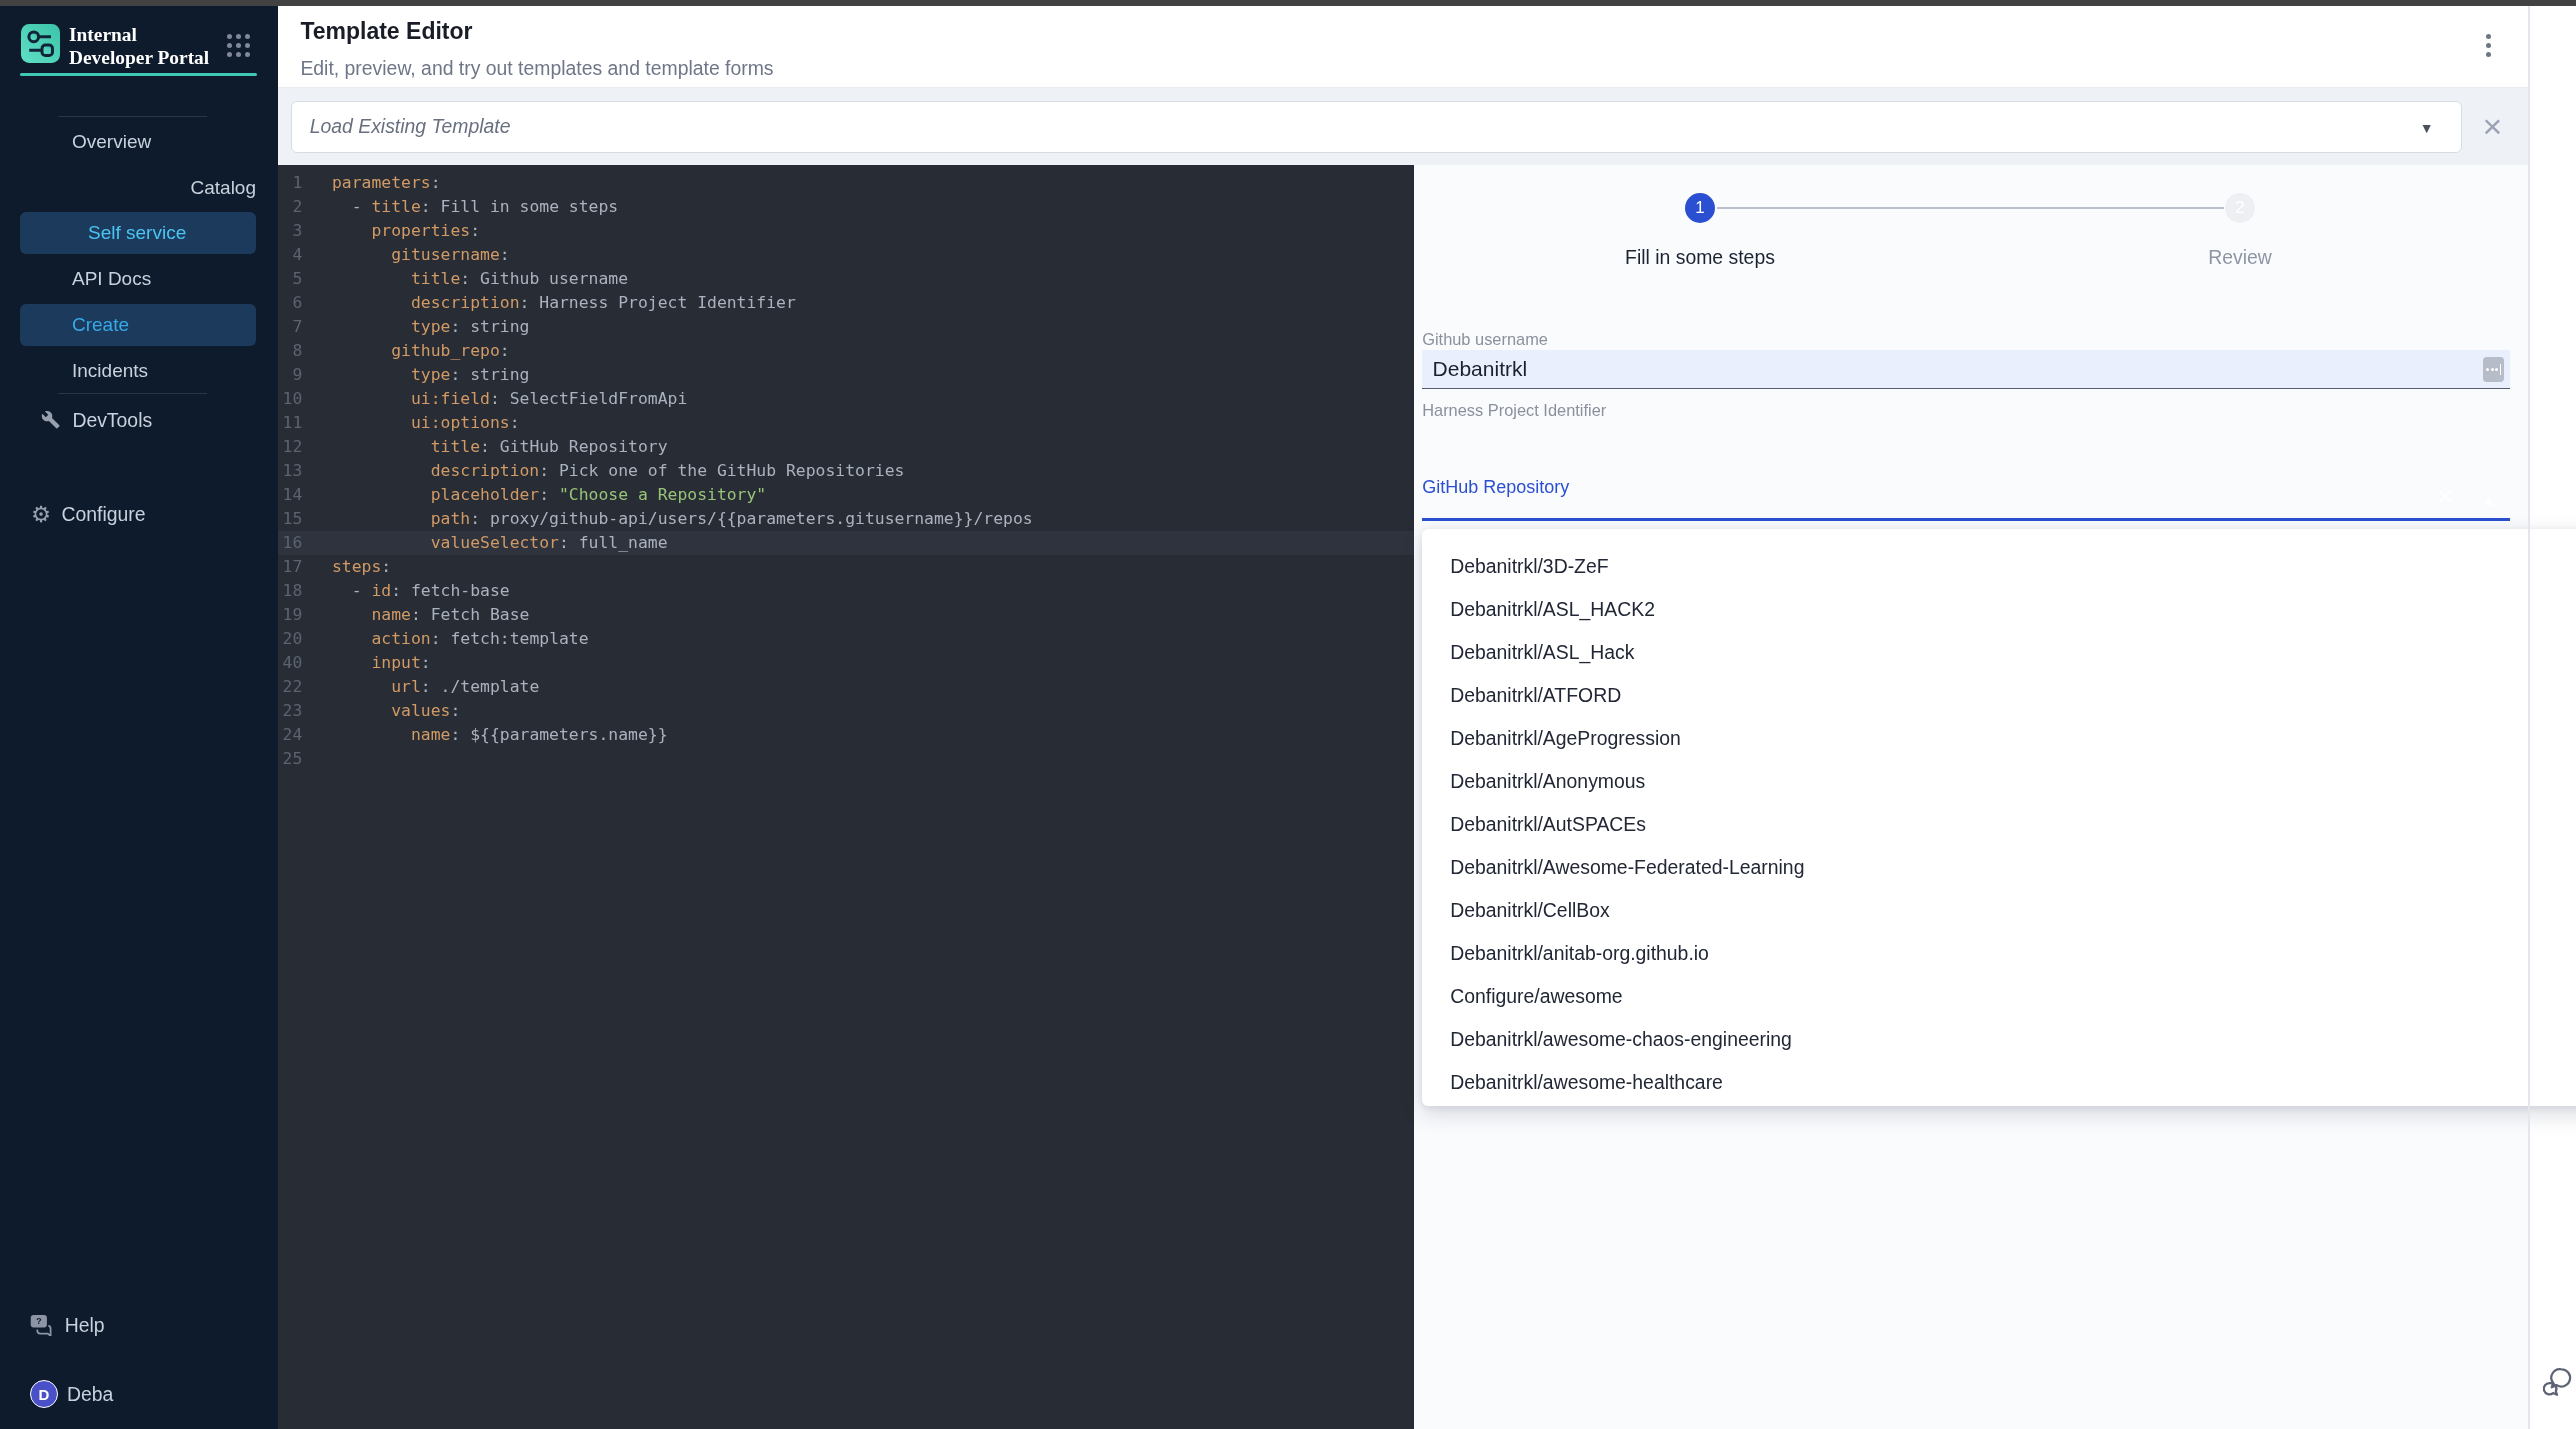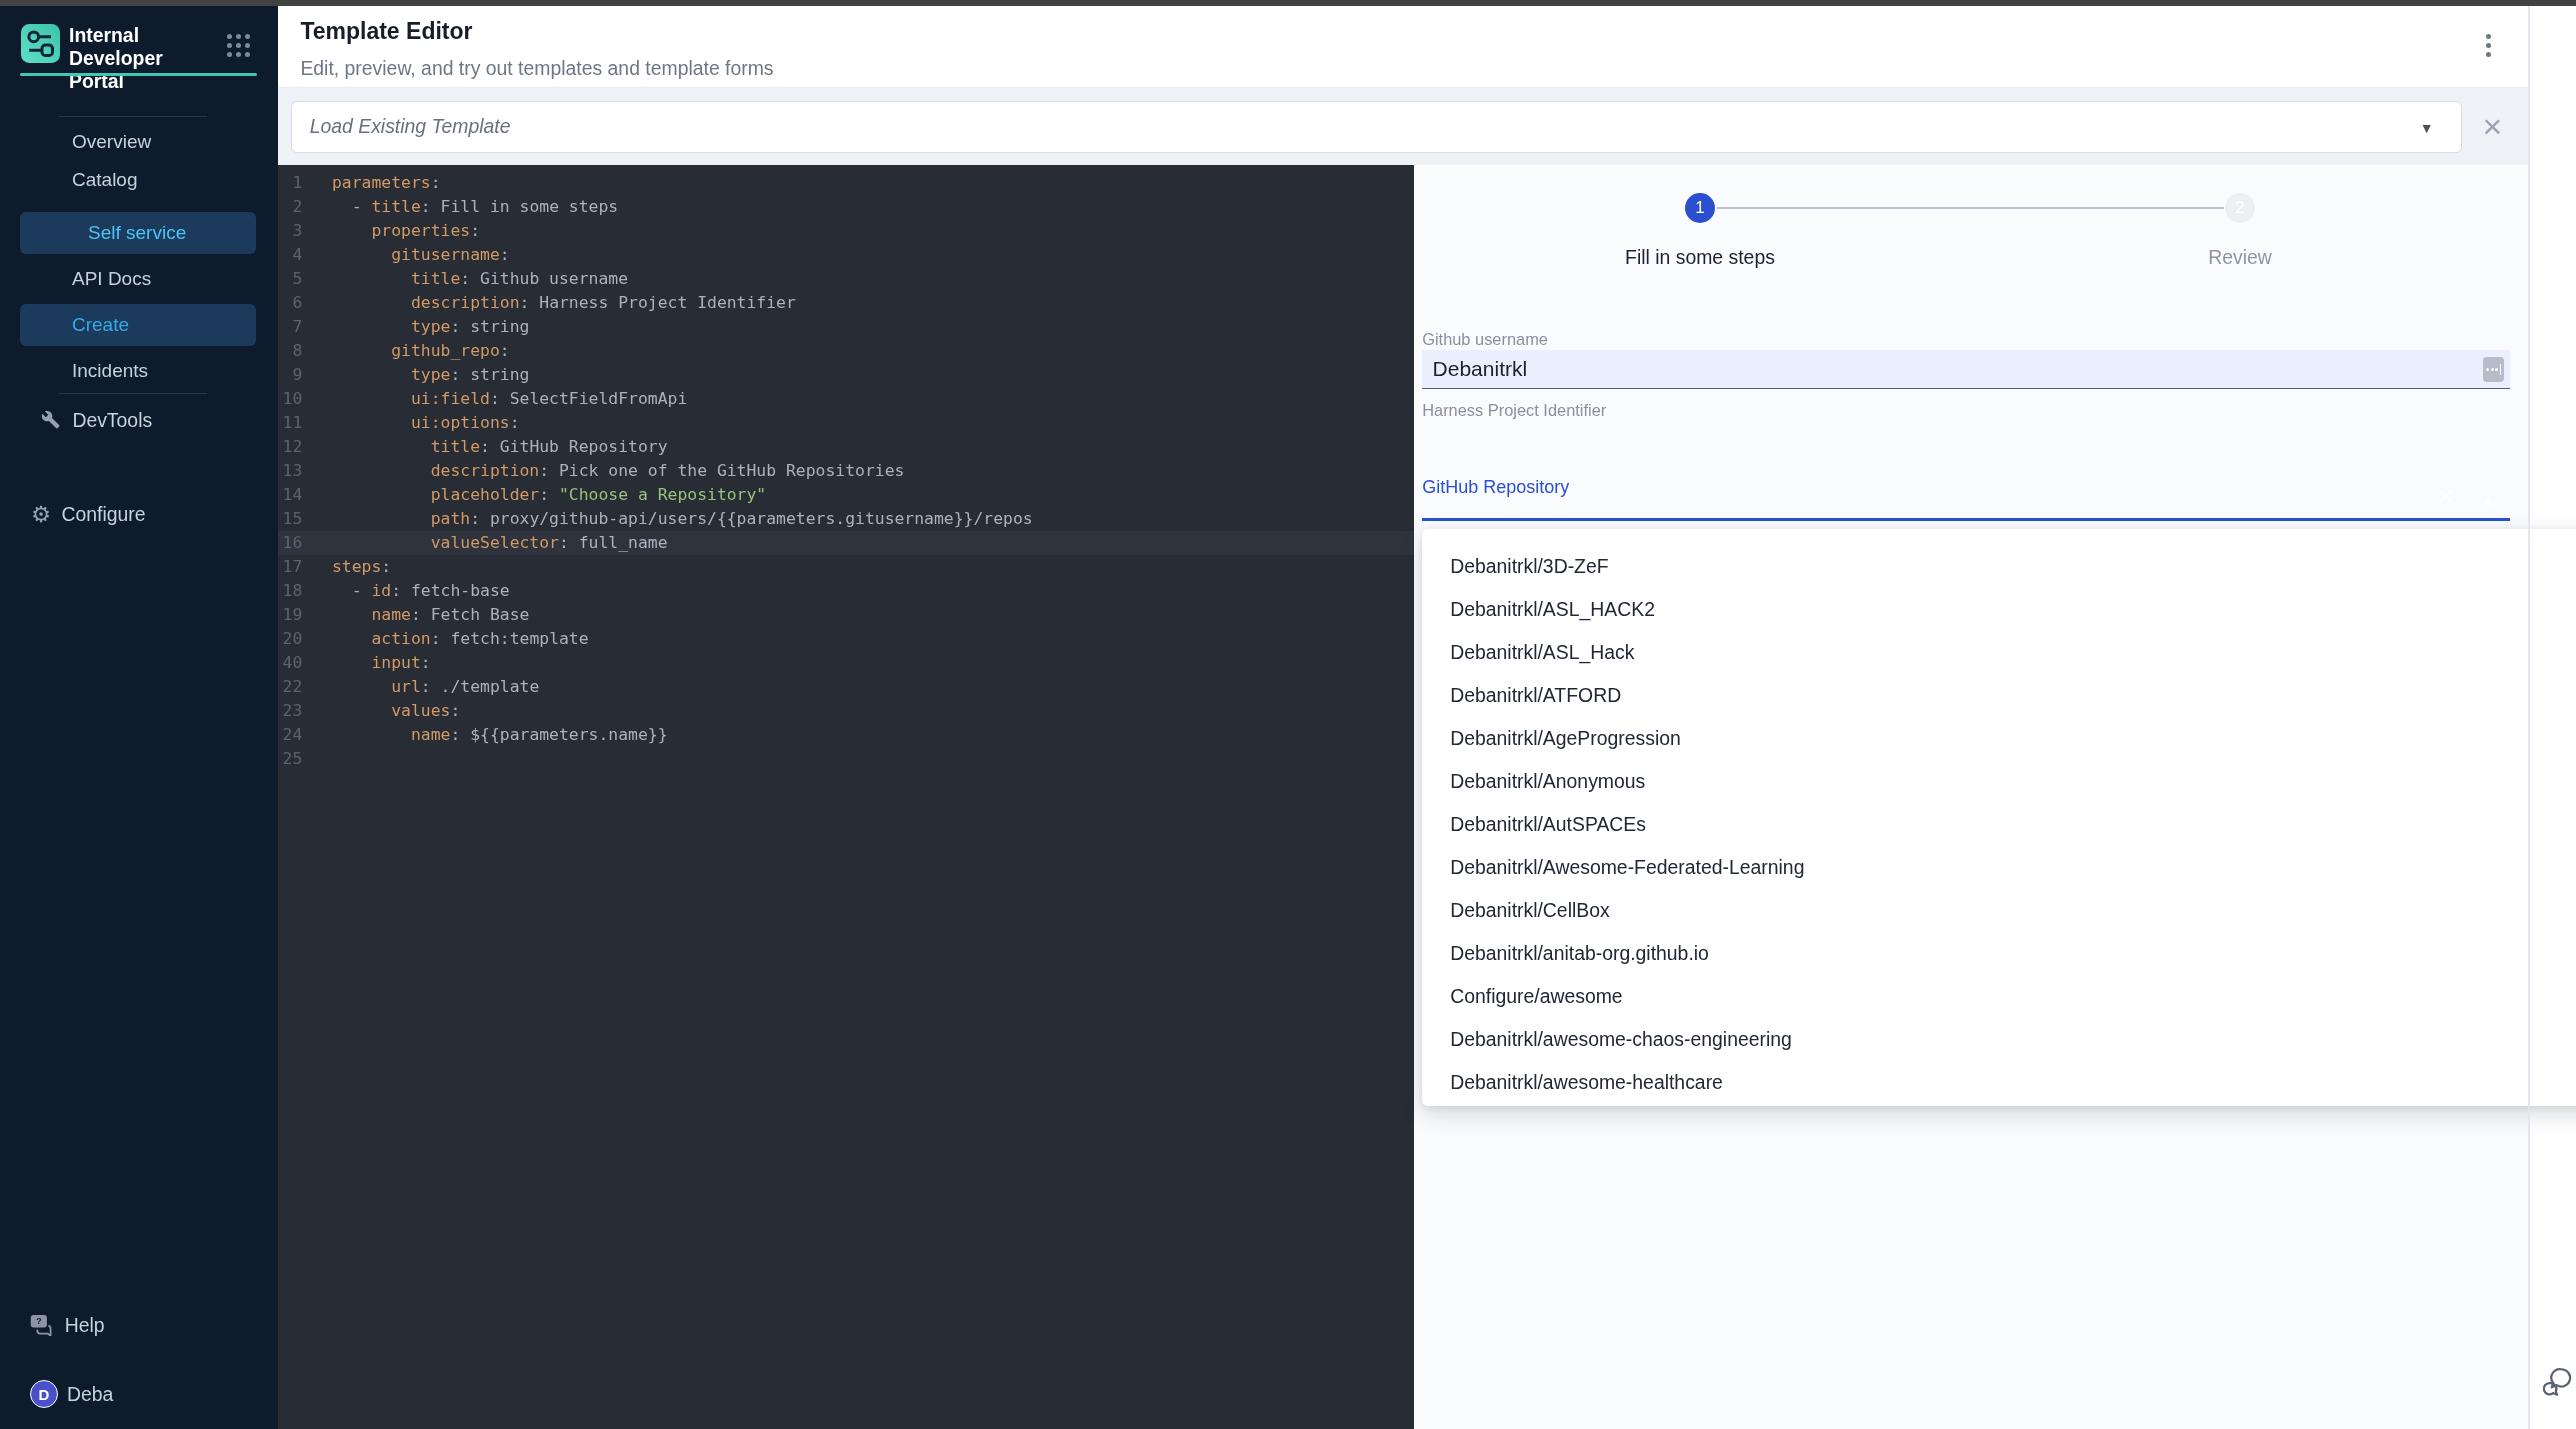--- a/index.html
+++ b/index.html
@@ -12,21 +12,21 @@
   html,body{width:2576px;height:1430px;overflow:hidden;background:#ffffff;
     font-family:"Liberation Sans",sans-serif;}
 
   
   .top-strip{position:absolute;left:0;top:0;width:2576px;height:6px;background:#424242;}
 
   
   .sidebar{position:absolute;left:0;top:6px;width:278px;height:1424px;background:var(--sidebar-bg);color:#c9d1dc;}
   .brand{position:absolute;left:21px;top:18px;display:flex;align-items:flex-start;}
   .brand-logo{width:39px;height:39px;flex:0 0 39px;}
-  .brand-title{margin-left:9px;width:149px;color:#ffffff;font-size:19.4px;font-weight:600;line-height:1.18;}
+  .brand-title{margin-left:9px;width:149px;color:#ffffff;font-size:19.4px;font-weight:600;line-height:1.18;font-family:Liberation Serif, serif;}
   .grid-icon{position:absolute;left:227px;top:28px;display:grid;grid-template-columns:repeat(3,5.2px);grid-gap:3.7px;cursor:pointer;}
   .grid-icon i{width:5.2px;height:5.2px;border-radius:50%;background:#808998;}
   .brand-underline{position:absolute;left:20px;top:67px;width:237px;height:3px;background:var(--brand-teal);border-radius:1.5px;}
   .side-divider{position:absolute;left:58px;width:149px;height:0.7px;background:#2a3647;}
   .nav-item{position:absolute;left:20px;width:236px;height:42px;border-radius:6px;display:flex;align-items:center;
     font-size:19px;color:#c9d1dc;cursor:pointer;}
   .nav-item .lbl{margin-left:52px;}
   .nav-item.active{background:var(--sidebar-active-bg);}
   .tool-item{position:absolute;display:flex;align-items:center;font-size:19.4px;color:#c9d1dc;cursor:pointer;height:42px;}
   .tool-item .ticon{display:flex;align-items:center;justify-content:center;}
@@ -129,21 +129,21 @@
       <i></i>
       <i></i>
   </span>
   <div class="brand-underline"></div>
 
   <div class="side-divider" style="top:110px"></div>
   <nav id="nav">
       <div class="nav-item" style="top: 115px;">
         <span class="lbl">Overview</span>
       </div>
-      <div class="nav-item" style="top: 153px;">
+      <div class="nav-item" style="top: 161px; justify-content: flex-end;">
         <span class="lbl">Catalog</span>
       </div>
       <div class="nav-item active" style="top: 206px; padding-left: 16px;">
         <span class="lbl" style="color: rgb(74, 196, 242);">Self service</span>
       </div>
       <div class="nav-item" style="top: 252px;">
         <span class="lbl">API Docs</span>
       </div>
       <div class="nav-item active" style="top: 298px;">
         <span class="lbl" style="color: rgb(53, 170, 232);">Create</span>

